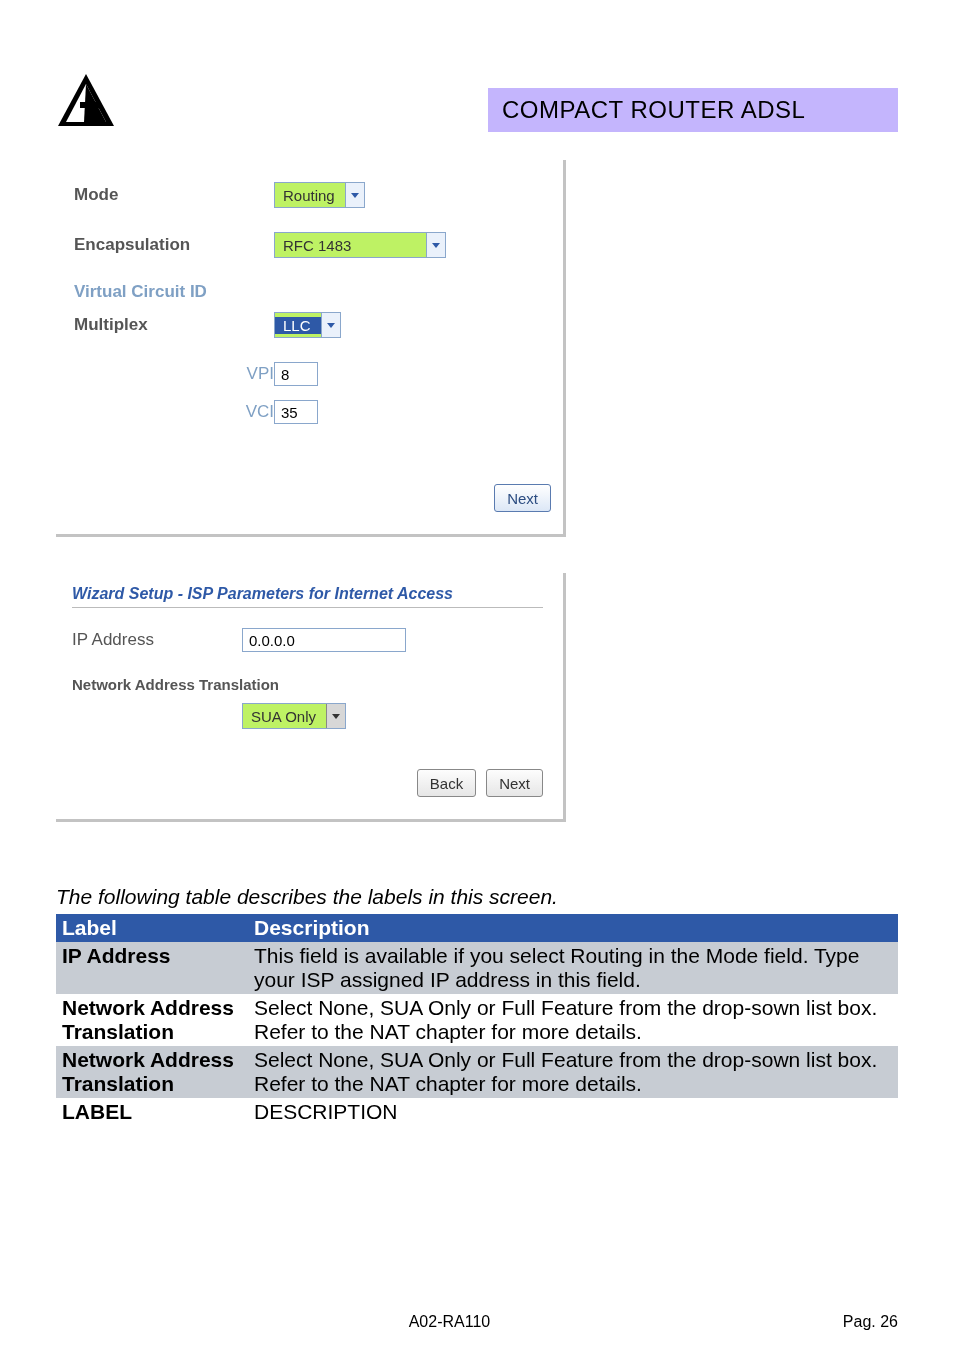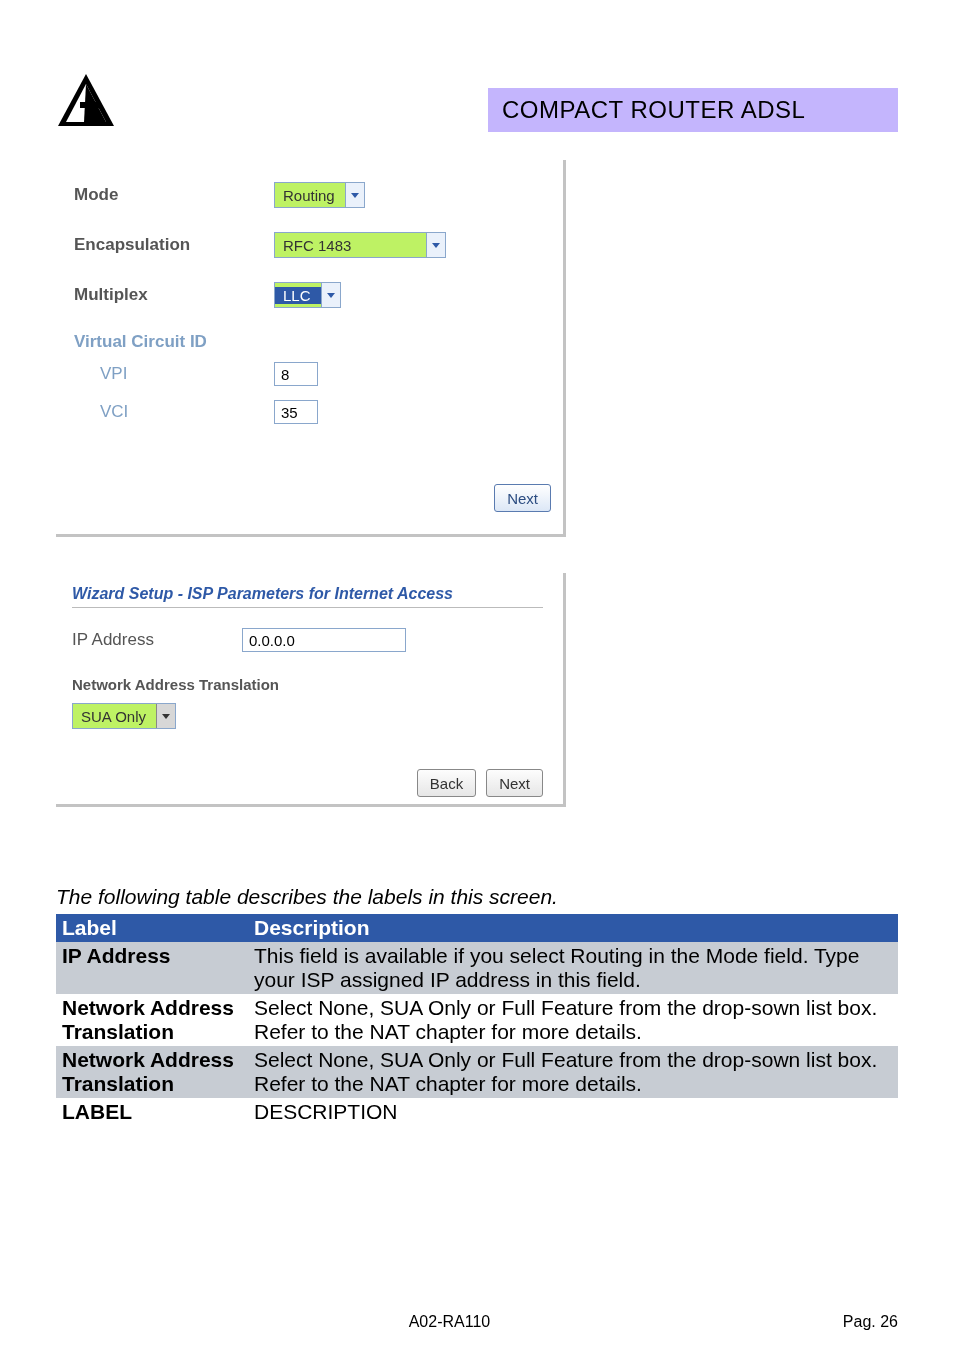--- a/index.html
+++ b/index.html
@@ -69,20 +69,21 @@
     width: 200px;
     font-weight: bold;
     color: #555;
     font-size: 17px;
   }
   .row .lbl.sub {
     font-weight: normal;
     color: #7fa0c4;
     padding-left: 26px;
     width: 174px;
+    text-align: right;
   }
   .row .lbl.head {
     color: #7fa0c4;
   }
   .faux-select {
     display: inline-flex;
     align-items: center;
     border: 1px solid #8aa7cc;
     background: #bef264;
     height: 24px;
@@ -142,21 +143,21 @@
 
   
   .panel2 {
     position: absolute;
     top: 573px;
     left: 56px;
     width: 510px;
     border-right: 3px solid #c3c3c3;
     border-bottom: 3px solid #c3c3c3;
     background: #fff;
-    padding: 12px 20px 7px 16px;
+    padding: 12px 20px 22px 16px;
     box-sizing: border-box;
   }
   .panel2 .title {
     color: #2e59a7;
     font-style: italic;
     font-weight: bold;
     font-size: 16px;
     margin-bottom: 4px;
   }
   .panel2 hr {
@@ -256,35 +257,35 @@
       <div class="faux-select" style="width:170px; justify-content:space-between;">
         <span class="val">RFC 1483</span>
         <span class="caret">
           <svg width="10" height="10" viewBox="0 0 10 10">
               <polygon points="1,3 9,3 5,8" fill="#2e59a7"></polygon>
             </svg>
         </span>
       </div>
     </div>
 
+    <div class="row" style="margin-bottom:10px;">
+      <div class="lbl head">Virtual Circuit ID</div>
+    </div>
+
     <div class="row">
       <div class="lbl">Multiplex</div>
       <div class="faux-select blue">
         <span class="val">LLC</span>
         <span class="caret">
           <svg width="10" height="10" viewBox="0 0 10 10">
               <polygon points="1,3 9,3 5,8" fill="#2e59a7"></polygon>
             </svg>
         </span>
       </div>
     </div>
-
-    <div class="row" style="margin-bottom:10px;">
-      <div class="lbl head">Virtual Circuit ID</div>
-    </div>
     <div class="row" style="margin-bottom:14px;">
       <div class="lbl sub">VPI</div>
       <div class="faux-input">8</div>
     </div>
     <div class="row" style="margin-bottom:60px;">
       <div class="lbl sub">VCI</div>
       <div class="faux-input">35</div>
     </div>
 
     <div class="right">
@@ -295,21 +296,21 @@
   <div class="panel2">
     <div class="title">Wizard Setup - ISP Parameters for Internet Access</div>
     <hr>
 
     <div class="row">
       <div class="lbl">IP Address</div>
       <div class="faux-input wide">0.0.0.0</div>
     </div>
 
     <div class="subhead">Network Address Translation</div>
-    <div class="row" style="margin-bottom:40px;">
+    <div class="row" style="margin-left:170px; margin-bottom:40px;">
       <div class="faux-select">
         <span class="val">SUA Only</span>
         <span class="caret" style="background:#d7d7d7; border-left:1px solid #888;">
           <svg width="10" height="10" viewBox="0 0 10 10">
               <polygon points="1,3 9,3 5,8" fill="#333"></polygon>
             </svg>
         </span>
       </div>
     </div>
 

